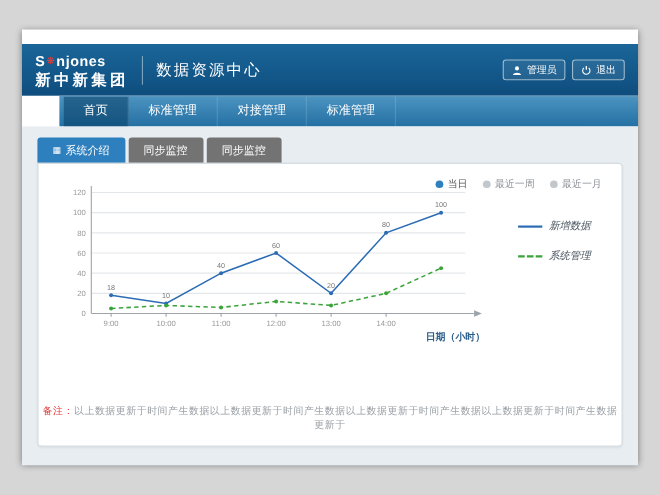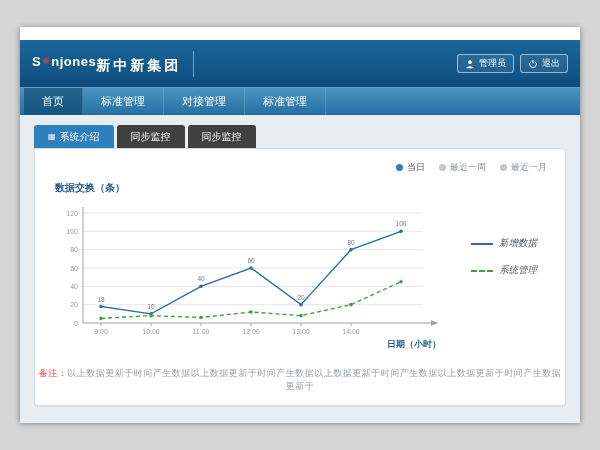--- a/index.html
+++ b/index.html
@@ -12,52 +12,52 @@
   .page{
     position:absolute;left:20px;top:27px;width:560px;height:395px;
     background:#ffffff;box-shadow:0 1px 6px rgba(0,0,0,.45);
   }
   .top-strip{height:13px;background:#ffffff;}
   
   .header{
     height:47px;background:linear-gradient(#1b6699,#0e4d7e);
     display:flex;align-items:center;padding:0 12px;box-sizing:border-box;color:#fff;
   }
-  .logo{display:flex;flex-direction:row;line-height:1;}
+  .logo{display:flex;flex-direction:column;line-height:1;}
   .logo-en{font-size:13px;font-weight:bold;letter-spacing:.5px;}
   .logo-star{color:#e8413c;font-size:9px;vertical-align:2px;margin:0 1px;}
   .logo-cn{font-size:14px;font-weight:bold;letter-spacing:3px;margin-top:3px;}
   .vdiv{width:1px;height:26px;background:rgba(255,255,255,.45);margin:0 12px;}
   .app-title{font-size:14px;letter-spacing:2px;}
   .header-right{margin-left:auto;display:flex;gap:6px;align-items:center;}
   .hbtn{
     display:flex;align-items:center;gap:4px;
     border:1px solid rgba(255,255,255,.55);border-radius:3px;
     padding:2px 7px;font-size:9px;color:#fff;background:rgba(255,255,255,.08);cursor:pointer;
   }
   .hbtn svg{display:block;}
   
   .navbar{
     height:27px;background:linear-gradient(#4b93c0,#2470a3);
     border-top:1px solid rgba(255,255,255,.3);
-    display:flex;align-items:center;padding-left:4px;
+    display:flex;align-items:center;padding-left:4px;margin-left:34px;
   }
   .nav-item{
     padding:0 18px;font-size:11px;color:#fff;line-height:27px;cursor:pointer;
     border-right:1px solid rgba(255,255,255,.15);
   }
   .nav-item.active{background:rgba(8,62,100,.55);}
   
   .content{
     position:relative;height:308px;background:#e8edf1;
     padding:10px 14px 0;box-sizing:border-box;
   }
   .tabs{display:flex;gap:3px;}
   .tab{
-    padding:5px 14px 4px;font-size:10px;color:#fff;background:#404040;
+    padding:5px 14px 4px;font-size:10px;color:#fff;background:#737373;
     border-radius:3px 3px 0 0;display:flex;align-items:center;gap:4px;cursor:pointer;
   }
   .tab.active{background:#2e7fbe;}
   .tab-icon{font-size:8px;line-height:1;}
   .panel{
     position:relative;background:#fff;border:1px solid #d5dde3;
     border-radius:0 4px 4px 4px;height:258px;box-sizing:border-box;padding:10px 14px;
     box-shadow:0 1px 2px rgba(0,0,0,.06);
   }
   .filters{position:absolute;top:12px;right:18px;display:flex;gap:14px;align-items:center;font-family:Liberation Serif, serif;}
@@ -83,20 +83,21 @@
 
 <div class="page">
   <div class="top-strip"></div>
 
   <div class="header">
     <div class="logo">
       <div class="logo-en"><span>S</span><span class="logo-star">❋</span><span>njones</span></div>
       <div class="logo-cn">新中新集团</div>
     </div>
     <div class="vdiv"></div>
+    <div class="app-title">数据资源中心</div>
     <div class="header-right">
       <div class="hbtn">
         <span>
             <svg width="10" height="10" viewBox="0 0 12 12">
               <circle cx="6" cy="3.8" r="2.2" fill="#fff"></circle>
               <path d="M1.5 11c.6-3.2 8.4-3.2 9 0z" fill="#fff"></path>
             </svg>
           </span>
         <span>管理员</span>
       </div>
@@ -142,21 +143,20 @@
         <div class="filter">
           <span class="fdot"></span>
           <span>最近一周</span>
         </div>
         <div class="filter">
           <span class="fdot"></span>
           <span>最近一月</span>
         </div>
       </div>
 
-      <div class="y-title">数据交换（条）</div>
 
       <div class="chart-row">
         <svg id="chart-svg" width="420" height="155" viewBox="0 0 420 155">
             <text x="29" y="128.5" text-anchor="end" font-size="7" fill="#999">0</text>
             <line x1="34" y1="107.66666666666667" x2="374" y2="107.66666666666667" stroke="#e4e7ea" stroke-width="1"></line>
             <text x="29" y="110.16666666666667" text-anchor="end" font-size="7" fill="#999">20</text>
             <line x1="34" y1="89.33333333333334" x2="374" y2="89.33333333333334" stroke="#e4e7ea" stroke-width="1"></line>
             <text x="29" y="91.83333333333334" text-anchor="end" font-size="7" fill="#999">40</text>
             <line x1="34" y1="71" x2="374" y2="71" stroke="#e4e7ea" stroke-width="1"></line>
             <text x="29" y="73.5" text-anchor="end" font-size="7" fill="#999">60</text>

